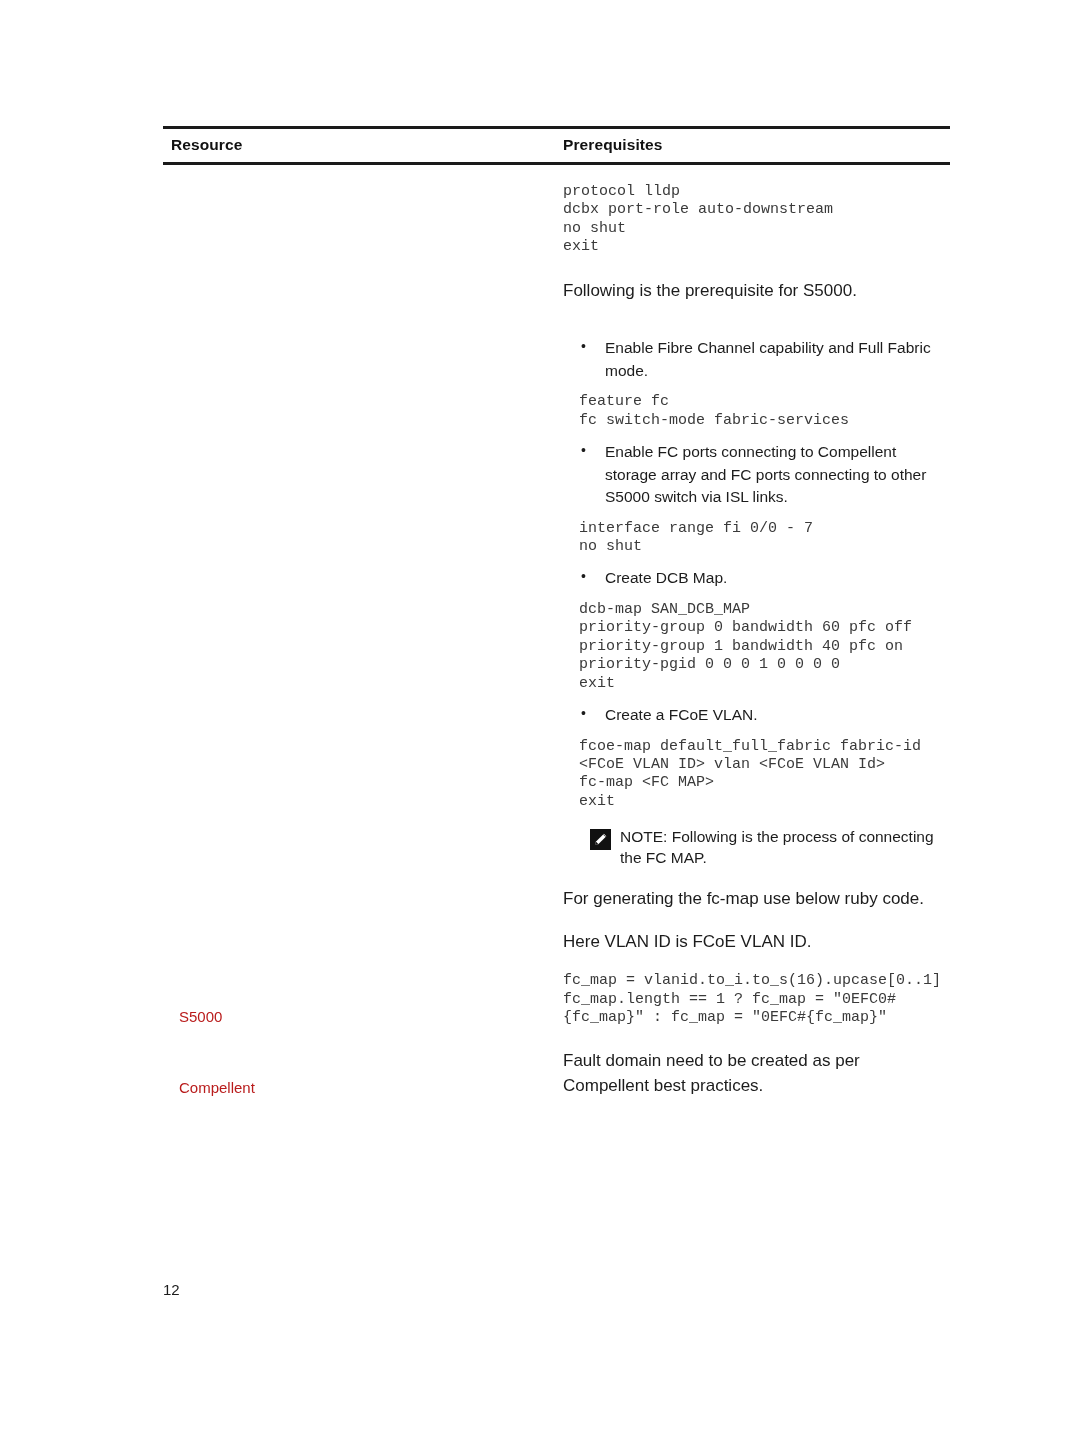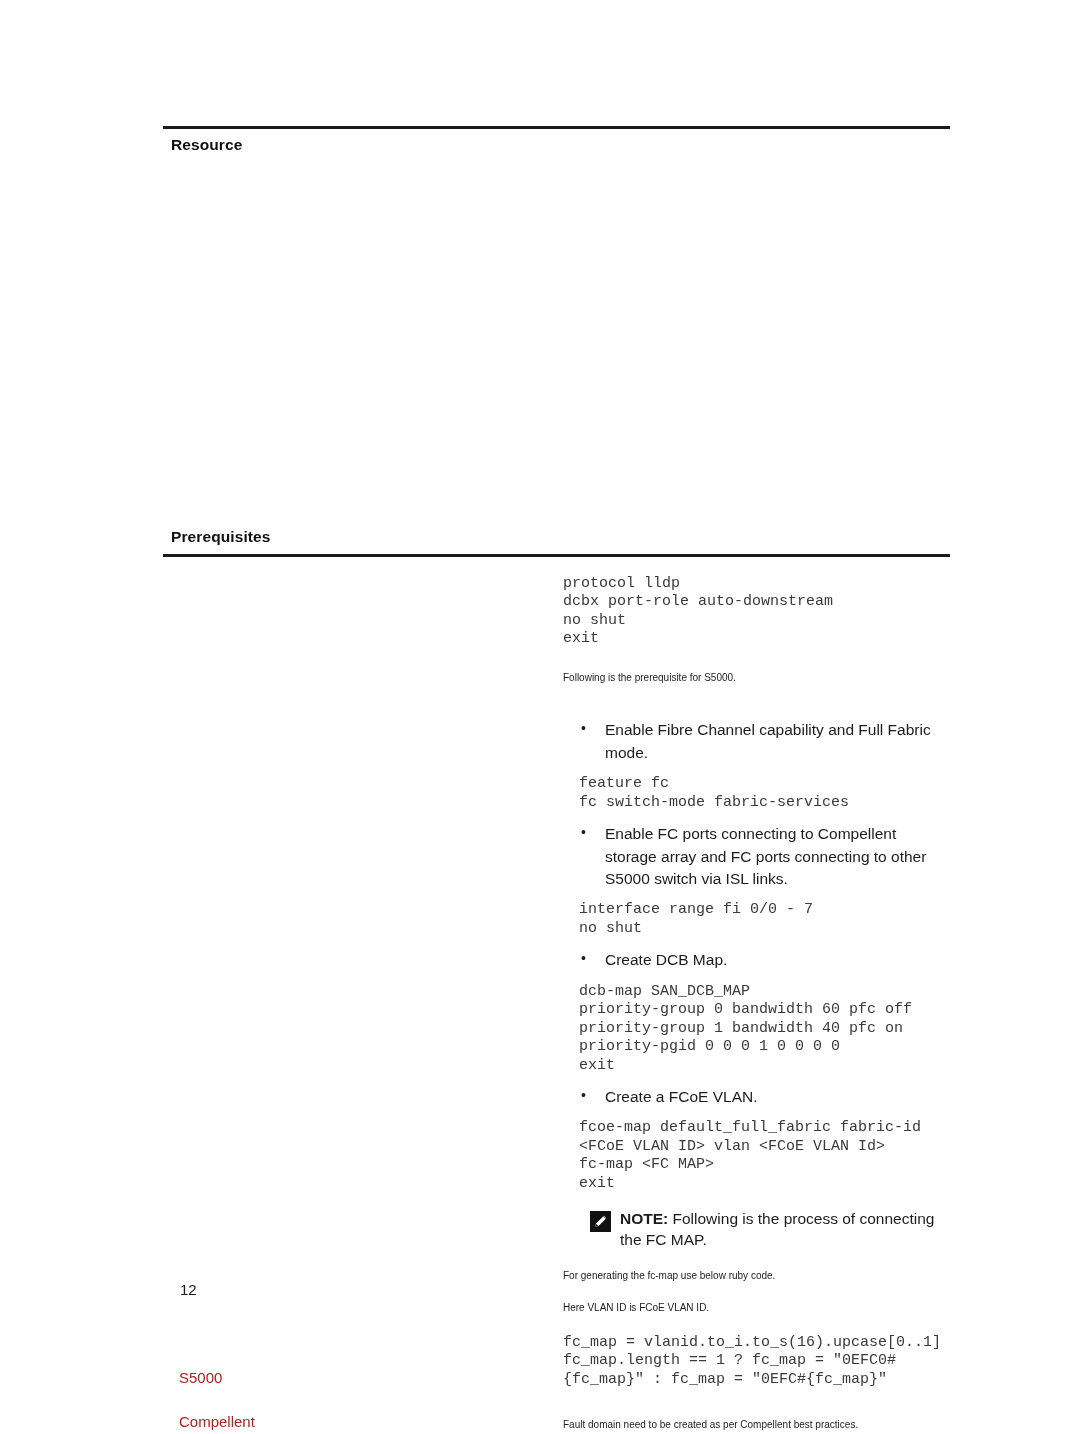--- a/index.html
+++ b/index.html
@@ -25,21 +25,20 @@
   .rule-double {
     border-top: 2px solid #1a1a1a;
     border-bottom: 1px solid #1a1a1a;
     height: 2px;
     width: 100%;
     box-sizing: border-box;
   }
   .thead {
     display: flex;
     padding: 7px 0 8px 0;
-    flex-direction: column;
   }
   .col-left {
     width: 392px;
     flex: 0 0 392px;
     box-sizing: border-box;
     padding-left: 8px;
   }
   .col-right {
     flex: 1 1 auto;
     box-sizing: border-box;
@@ -55,21 +54,21 @@
     display: flex;
     align-items: flex-end;
   }
   .cell-label {
     font-size: 15px;
     color: #b91c1c;
     padding-left: 8px;
     line-height: 1.45;
   }
   .prose {
-    font-size: 10px;
+    font-size: 17px;
     line-height: 1.45;
     color: #1c1c1c;
     max-width: 390px;
   }
   .code {
     font-family: "Liberation Mono", "DejaVu Sans Mono", monospace;
     font-size: 15px;
     line-height: 1.23;
     color: #3a3a3a;
     white-space: pre-wrap;
@@ -117,25 +116,25 @@
     align-items: center;
     justify-content: center;
     margin-top: 2px;
   }
   .note-text {
     font-size: 15.5px;
     line-height: 1.34;
     color: #1c1c1c;
   }
   .note-label {
-    font-weight: bold;
+    font-weight: normal;
   }
   .page-number {
     position: absolute;
-    left: 180px;
+    left: 163px;
     top: 1281px;
     font-size: 15px;
     color: #1c1c1c;
   }
 </style>
 </head>
 <body>
 
 <div class="page">
 

